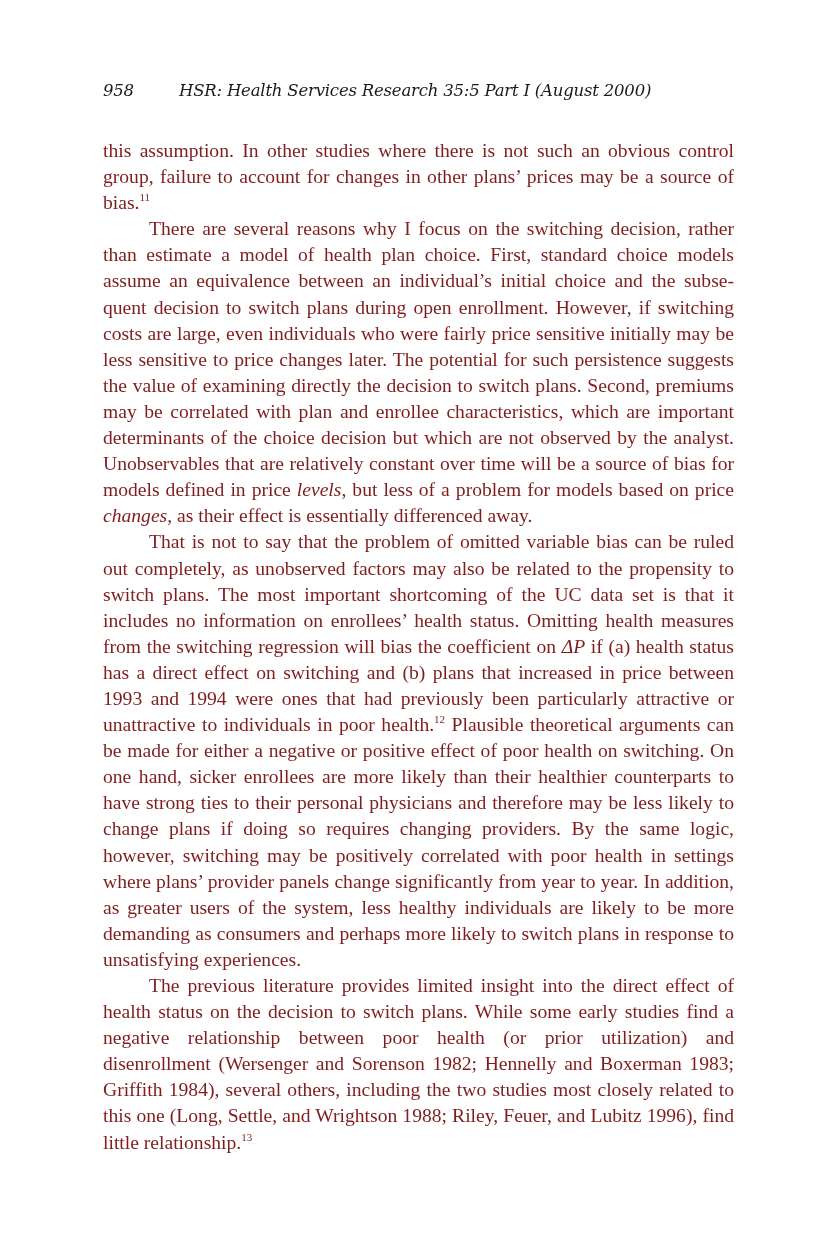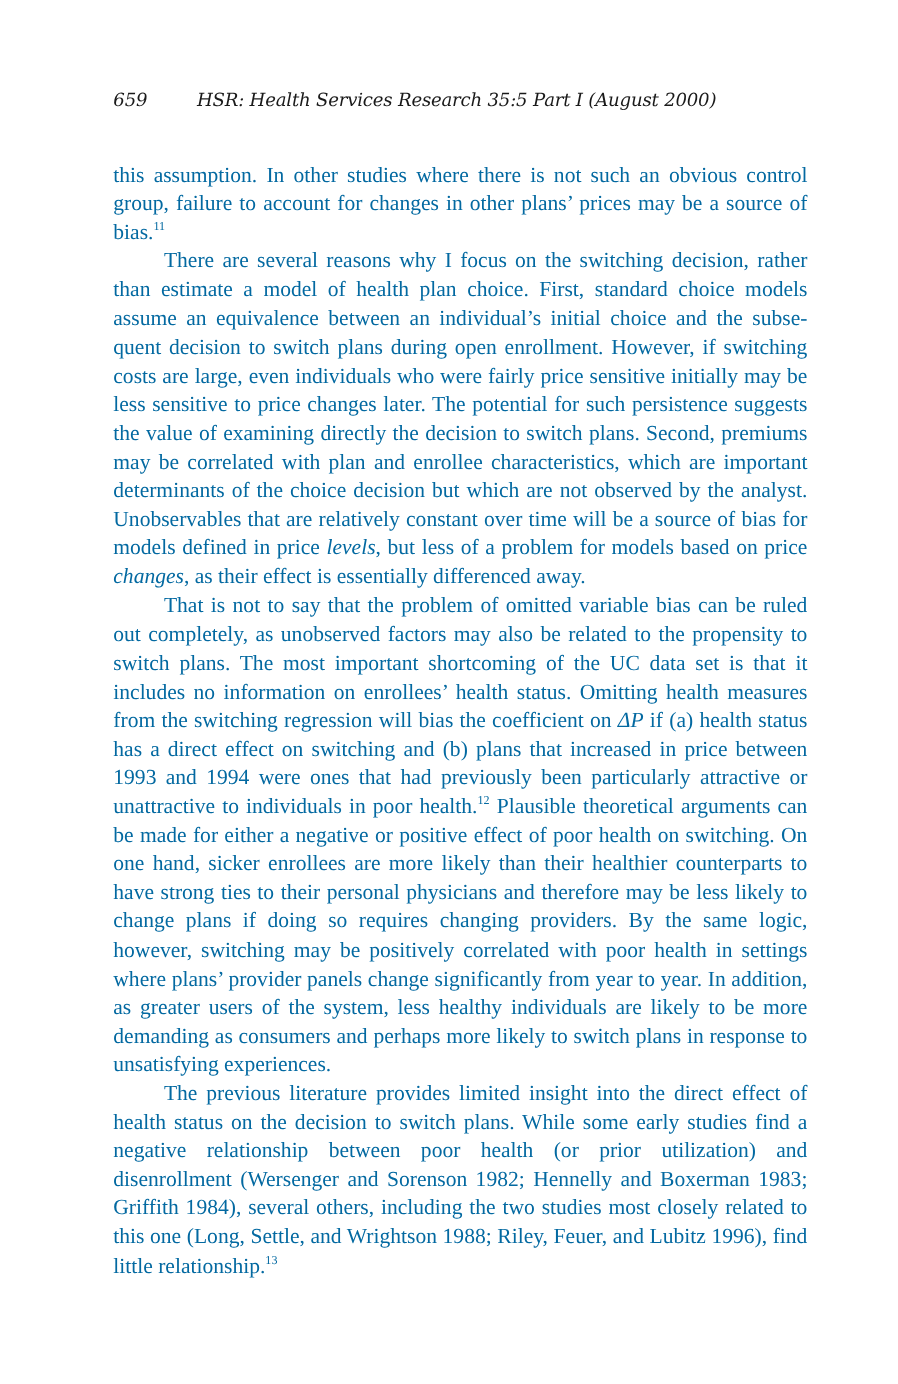--- a/index.html
+++ b/index.html
@@ -6,35 +6,35 @@
   body { width: 816px; height: 1258px; position: relative; overflow: hidden; }
   .page { position: absolute; left: 0; top: 0; width: 816px; height: 1258px; background: #fff; }
   .running-head {
     position: absolute; left: 103px; top: 81px; width: 640px;
     font-family: "DejaVu Serif", serif; font-style: italic;
     font-size: 16.5px; color: #1a1a1a; white-space: nowrap;
     letter-spacing: -0.2px;
   }
   .running-head .page-number { display: inline-block; width: 76px; }
   .body-text {
-    position: absolute; left: 103px; top: 147px; width: 631px;
+    position: absolute; left: 103px; top: 138px; width: 631px;
     font-family: "Liberation Serif", serif; font-size: 19.6px;
-    line-height: 26.1px; color: #0369a1; text-align: justify;
+    line-height: 26.1px; color: #7f1d1d; text-align: justify;
   }
   .body-text p { margin: 0; }
   .body-text p.indent { text-indent: 46px; }
   sup.fn { font-size: 11px; line-height: 0; vertical-align: 8px; }
   em { }
 </style>
 </head>
 <body>
 
 <div class="page">
   <div class="running-head">
-    <span class="page-number">659</span><span>HSR: Health Services Research 35:5 Part I (August 2000)</span>
+    <span class="page-number">958</span><span>HSR: Health Services Research 35:5 Part I (August 2000)</span>
   </div>
 
   <div class="body-text">
     <p><span>this assumption. In other studies where there is not such an obvious control group, failure to account for changes in other plans’ prices may be a source of bias.</span><sup class="fn">11</sup></p>
     <p class="indent"><span>There are several reasons why I focus on the switching decision, rather than estimate a model of health plan choice. First, standard choice models assume an equivalence between an individual’s initial choice and the subse­quent decision to switch plans during open enrollment. However, if switching costs are large, even individuals who were fairly price sensitive initially may be less sensitive to price changes later. The potential for such persistence suggests the value of examining directly the decision to switch plans. Second, premiums may be correlated with plan and enrollee characteristics, which are important determinants of the choice decision but which are not observed by the analyst. Unobservables that are relatively constant over time will be a source of bias for models defined in price </span><em>levels</em><span>, but less of a problem for models based on price </span><em>changes</em><span>, as their effect is essentially differenced away.</span></p>
     <p class="indent"><span>That is not to say that the problem of omitted variable bias can be ruled out completely, as unobserved factors may also be related to the propensity to switch plans. The most important shortcoming of the UC data set is that it includes no information on enrollees’ health status. Omitting health measures from the switching regression will bias the coefficient on </span><em>ΔP</em><span> if (a) health status has a direct effect on switching and (b) plans that increased in price between 1993 and 1994 were ones that had previously been particularly attractive or unattractive to individuals in poor health.</span><sup class="fn">12</sup><span> Plausible theoretical arguments can be made for either a negative or positive effect of poor health on switching. On one hand, sicker enrollees are more likely than their healthier counterparts to have strong ties to their personal physicians and therefore may be less likely to change plans if doing so requires changing providers. By the same logic, however, switching may be positively correlated with poor health in settings where plans’ provider panels change significantly from year to year. In addition, as greater users of the system, less healthy individuals are likely to be more demanding as consumers and perhaps more likely to switch plans in response to unsatisfying experiences.</span></p>
     <p class="indent"><span>The previous literature provides limited insight into the direct effect of health status on the decision to switch plans. While some early studies find a negative relationship between poor health (or prior utilization) and disenrollment (Wersenger and Sorenson 1982; Hennelly and Boxerman 1983; Griffith 1984), several others, including the two studies most closely related to this one (Long, Settle, and Wrightson 1988; Riley, Feuer, and Lubitz 1996), find little relationship.</span><sup class="fn">13</sup></p>
   </div>
 </div>
 

